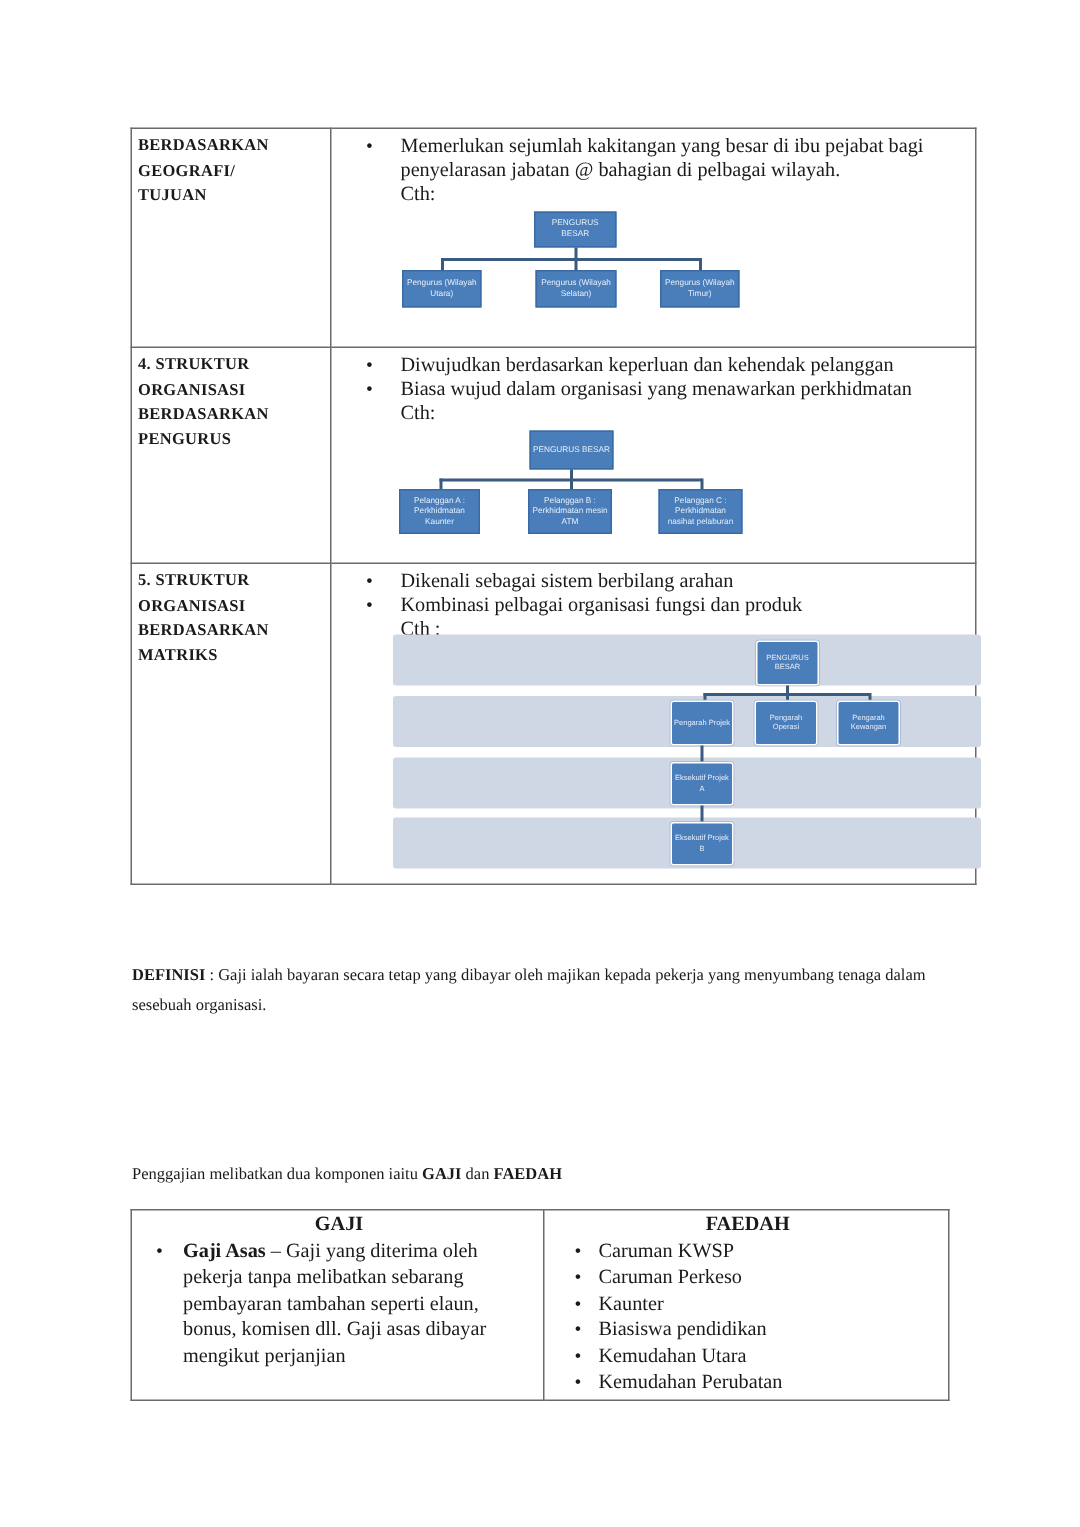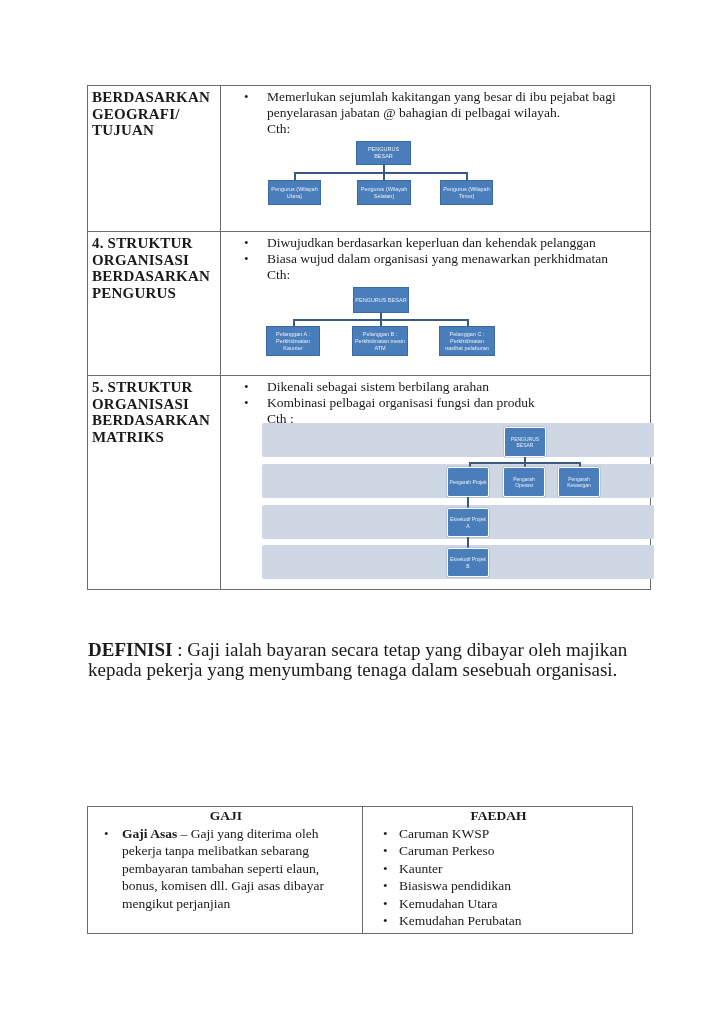--- a/index.html
+++ b/index.html
@@ -3,21 +3,21 @@
 <meta charset="utf-8">
 <style>
   html, body { margin: 0; padding: 0; background: #ffffff; }
   body { width: 720px; height: 1018px; position: relative; overflow: hidden;
          font-family: "Liberation Serif", "DejaVu Serif", serif; color: #1a1a1a; }
   .page { position: absolute; left: 0; top: 0; width: 720px; height: 1018px; }
 
   
   .struct-table { position: absolute; left: 87px; top: 85px; width: 564px; border-collapse: collapse; }
   .struct-table td { border: 1.5px solid #6b6b6b; vertical-align: top; padding: 0; }
-  .struct-table td.label { width: 124px; padding: 3px 4px; font-weight: bold; font-size: 15px; line-height: 16.5px; letter-spacing: 0.2px; margin-left: 24px; }
+  .struct-table td.label { width: 124px; padding: 3px 4px; font-weight: bold; font-size: 11px; line-height: 16.5px; letter-spacing: 0.2px; margin-left: 24px; }
   .struct-table td.content { padding: 3px 6px 4px 18px; font-size: 13.5px; line-height: 16px; position: relative; }
   .row-1 td { height: 138px; }
   .row-2 td { height: 136px; }
   .row-3 td { height: 206px; }
   ul.bullets { margin: 0; padding: 0; list-style: none; }
   ul.bullets li { position: relative; padding-left: 28px; }
   ul.bullets li::before { content: "\2022"; position: absolute; left: 5px; top: 0; font-size: 13px; }
   .cth { padding-left: 28px; }
 
   
@@ -32,21 +32,21 @@
 
   
   .matrix { position: absolute; left: 262px; top: 423px; width: 392px; height: 156px; }
   .band { position: absolute; left: 0; width: 392px; height: 34px; background: #cfd6e4; border-radius: 2px; }
   .mbox { position: absolute; background: #4a7ebb; color: #e6eef8; border: 1.5px solid #ffffff; border-radius: 2px;
           font-family: "Liberation Sans", "DejaVu Sans", sans-serif; font-size: 5px; line-height: 6.5px; text-align: center;
           display: flex; align-items: center; justify-content: center; box-sizing: border-box; box-shadow: 0 0 0 0.5px #9fb3cf; }
 
   
   .heading { position: absolute; left: 88px; top: 612px; font-weight: bold; font-size: 13.5px; letter-spacing: 0.1px; }
-  .para { position: absolute; left: 88px; width: 560px; font-size: 19px; line-height: 20px; }
+  .para { position: absolute; left: 88px; width: 560px; font-size: 11px; line-height: 20px; }
   .para b { font-weight: bold; }
   .p-def { top: 640px; }
   .p-tuj { top: 692px; }
   .p-comp { top: 773px; }
 
   
   .gaji-table { position: absolute; left: 87px; top: 806px; width: 546px; border-collapse: collapse; }
   .gaji-table td { border: 1.5px solid #6b6b6b; vertical-align: top; padding: 0 6px 2px 8px; font-size: 13.5px; line-height: 17.5px; height: 124px; }
   .gaji-table td.col-gaji { width: 260px; }
   .col-head { text-align: center; font-weight: bold; }
@@ -156,20 +156,23 @@
     <div class="line" style="left:205px; top:114px; width:1.5px; height:12px;"></div>
     <div class="mbox" style="left:185px; top:125px; width:42px; height:29px;">Eksekutif Projek B</div>
   </div>
 
 
   <div class="para p-def">
     <b>DEFINISI</b><span> : Gaji ialah bayaran secara tetap yang dibayar oleh majikan kepada pekerja yang menyumbang tenaga dalam sesebuah organisasi.</span>
   </div>
 
 
+  <div class="para p-comp">
+    <span>Penggajian melibatkan dua komponen iaitu </span><b>GAJI</b><span> dan </span><b>FAEDAH</b>
+  </div>
 
   <table class="gaji-table">
     <tbody>
         <tr>
       <td class="col-gaji">
         <div class="col-head">GAJI</div>
         <ul class="bullets">
           <li><b>Gaji Asas</b><span> – Gaji yang diterima oleh pekerja tanpa melibatkan sebarang pembayaran tambahan seperti elaun, bonus, komisen dll. Gaji asas dibayar mengikut perjanjian</span></li>
         </ul>
       </td>

